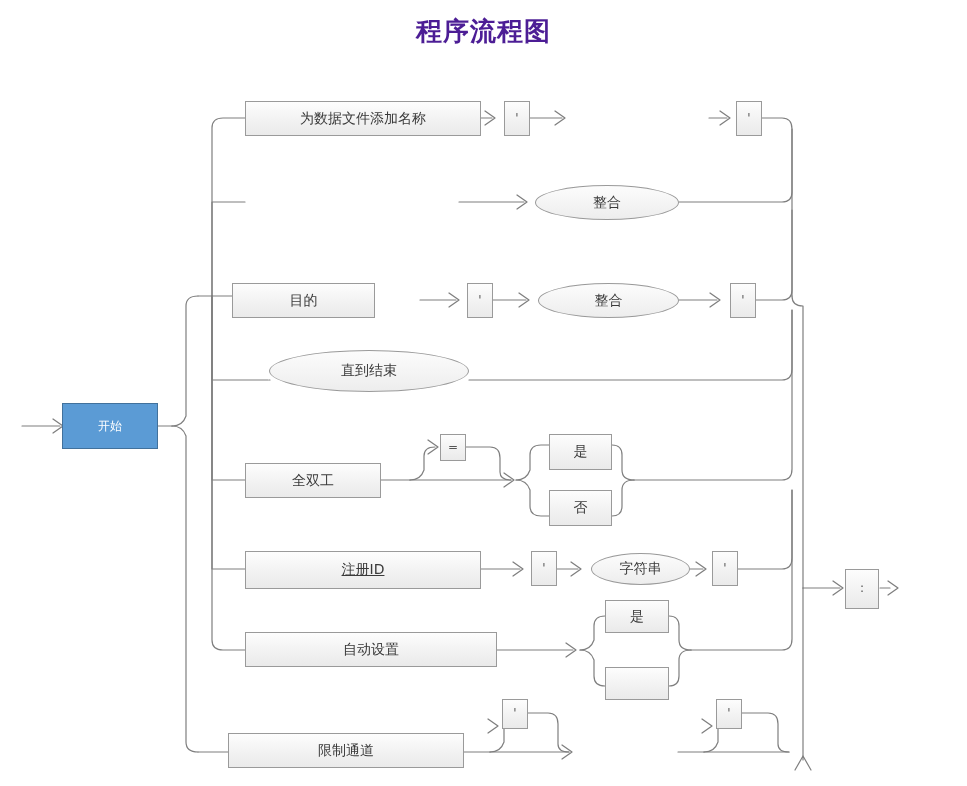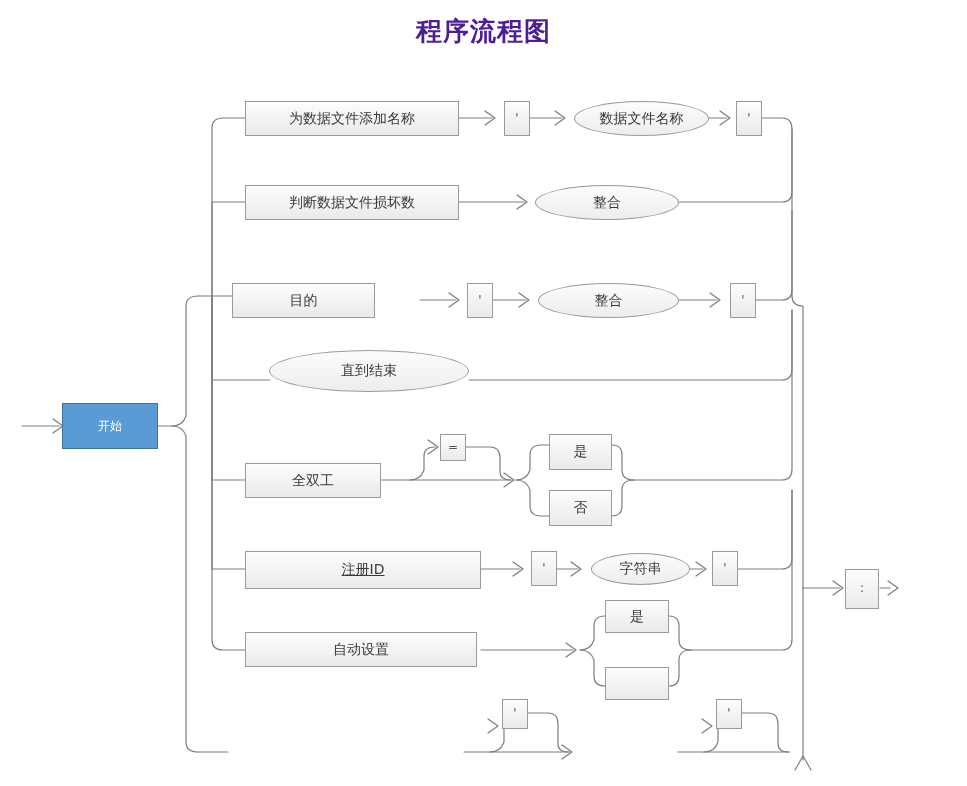--- a/index.html
+++ b/index.html
@@ -176,36 +176,30 @@
 
       <path d="M 880 588 L 890 588"></path>
       <use href="#arrowRight" x="897" y="588"></use>
     </g>
   </svg>
 
   <div class="node start" style="left:62px; top:403px; width:96px; height:46px;">
     <span>开始</span>
   </div>
 
-  <div class="node" style="left:245px; top:101px; width:214px; height:35px;">
+  <div class="node" style="left:245px; top:101px; width:236px; height:35px;">
     <span>为数据文件添加名称</span>
   </div>
   <div class="node tiny" style="left:504px; top:101px; width:26px; height:35px;">
     <span>'</span>
   </div>
-  <div class="node oval" style="left:574px; top:101px; width:135px; height:35px;">
-    <span>数据文件名称</span>
-  </div>
   <div class="node tiny" style="left:736px; top:101px; width:26px; height:35px;">
     <span>'</span>
   </div>
 
-  <div class="node" style="left:245px; top:185px; width:214px; height:35px;">
-    <span>判断数据文件损坏数</span>
-  </div>
   <div class="node oval" style="left:535px; top:185px; width:144px; height:35px;">
     <span>整合</span>
   </div>
 
   <div class="node" style="left:232px; top:283px; width:143px; height:35px;">
     <span>目的</span>
   </div>
   <div class="node tiny" style="left:467px; top:283px; width:26px; height:35px;">
     <span>'</span>
   </div>
@@ -239,30 +233,33 @@
   <div class="node tiny" style="left:531px; top:551px; width:26px; height:35px;">
     <span>'</span>
   </div>
   <div class="node oval" style="left:591px; top:553px; width:99px; height:32px;align-items:center;">
     <span>字符串</span>
   </div>
   <div class="node tiny" style="left:712px; top:551px; width:26px; height:35px;">
     <span>'</span>
   </div>
 
-  <div class="node" style="left:245px; top:632px; width:232px; height:35px;">
+  <div class="node" style="left:245px; top:632px; width:252px; height:35px;">
     <span>自动设置</span>
   </div>
   <div class="node" style="left:605px; top:600px; width:64px; height:33px;">
     <span>是</span>
   </div>
   <div class="node" style="left:605px; top:667px; width:64px; height:33px;">
     <span></span>
   </div>
 
+  <div class="node" style="left:228px; top:733px; width:236px; height:35px;">
+    <span>限制通道</span>
+  </div>
   <div class="node tiny" style="left:502px; top:699px; width:26px; height:30px;">
     <span>'</span>
   </div>
   <div class="node tiny" style="left:716px; top:699px; width:26px; height:30px;">
     <span>'</span>
   </div>
 
   <div class="node tiny" style="left:845px; top:569px; width:34px; height:40px;">
     <span>:</span>
   </div>

